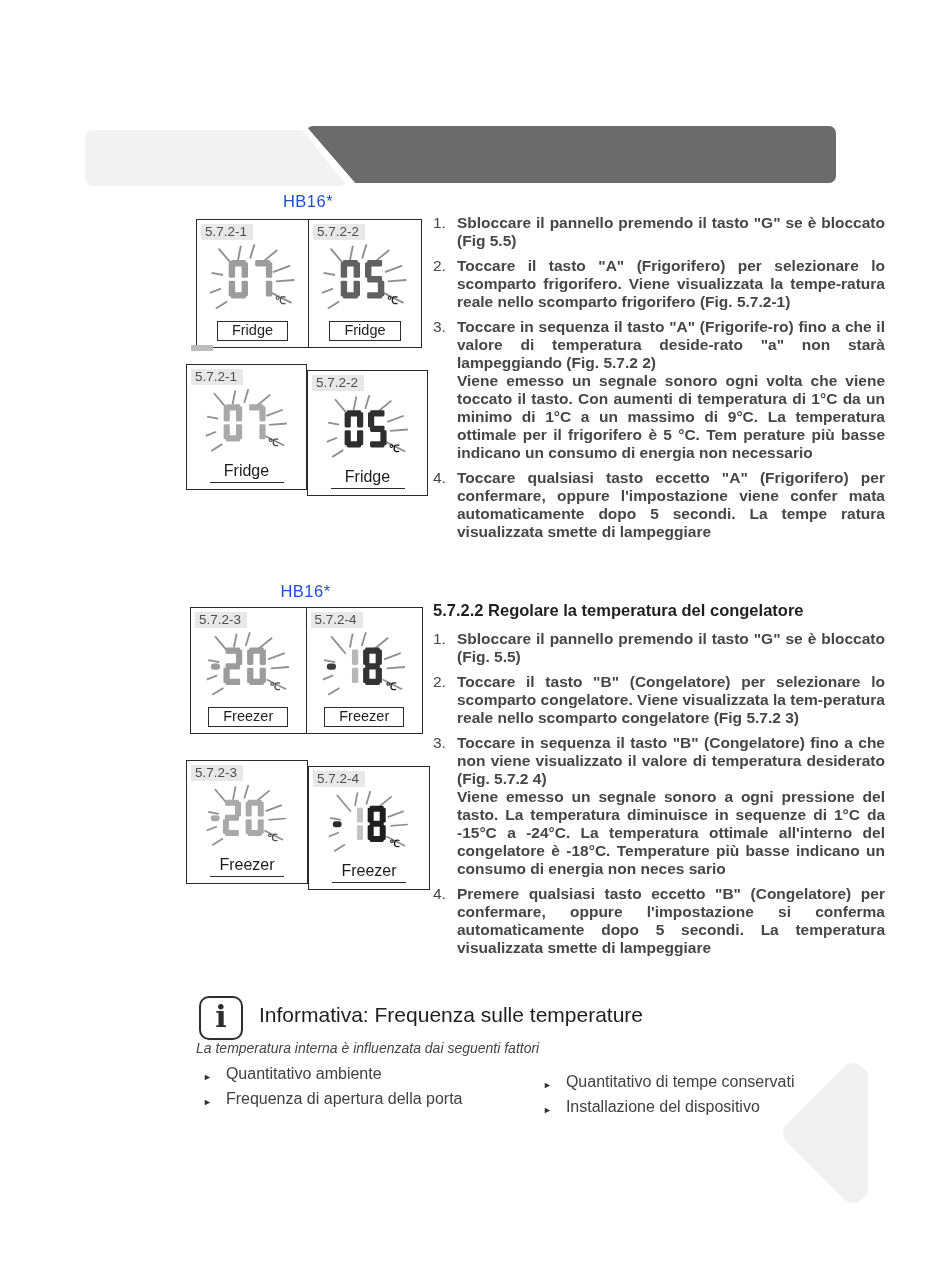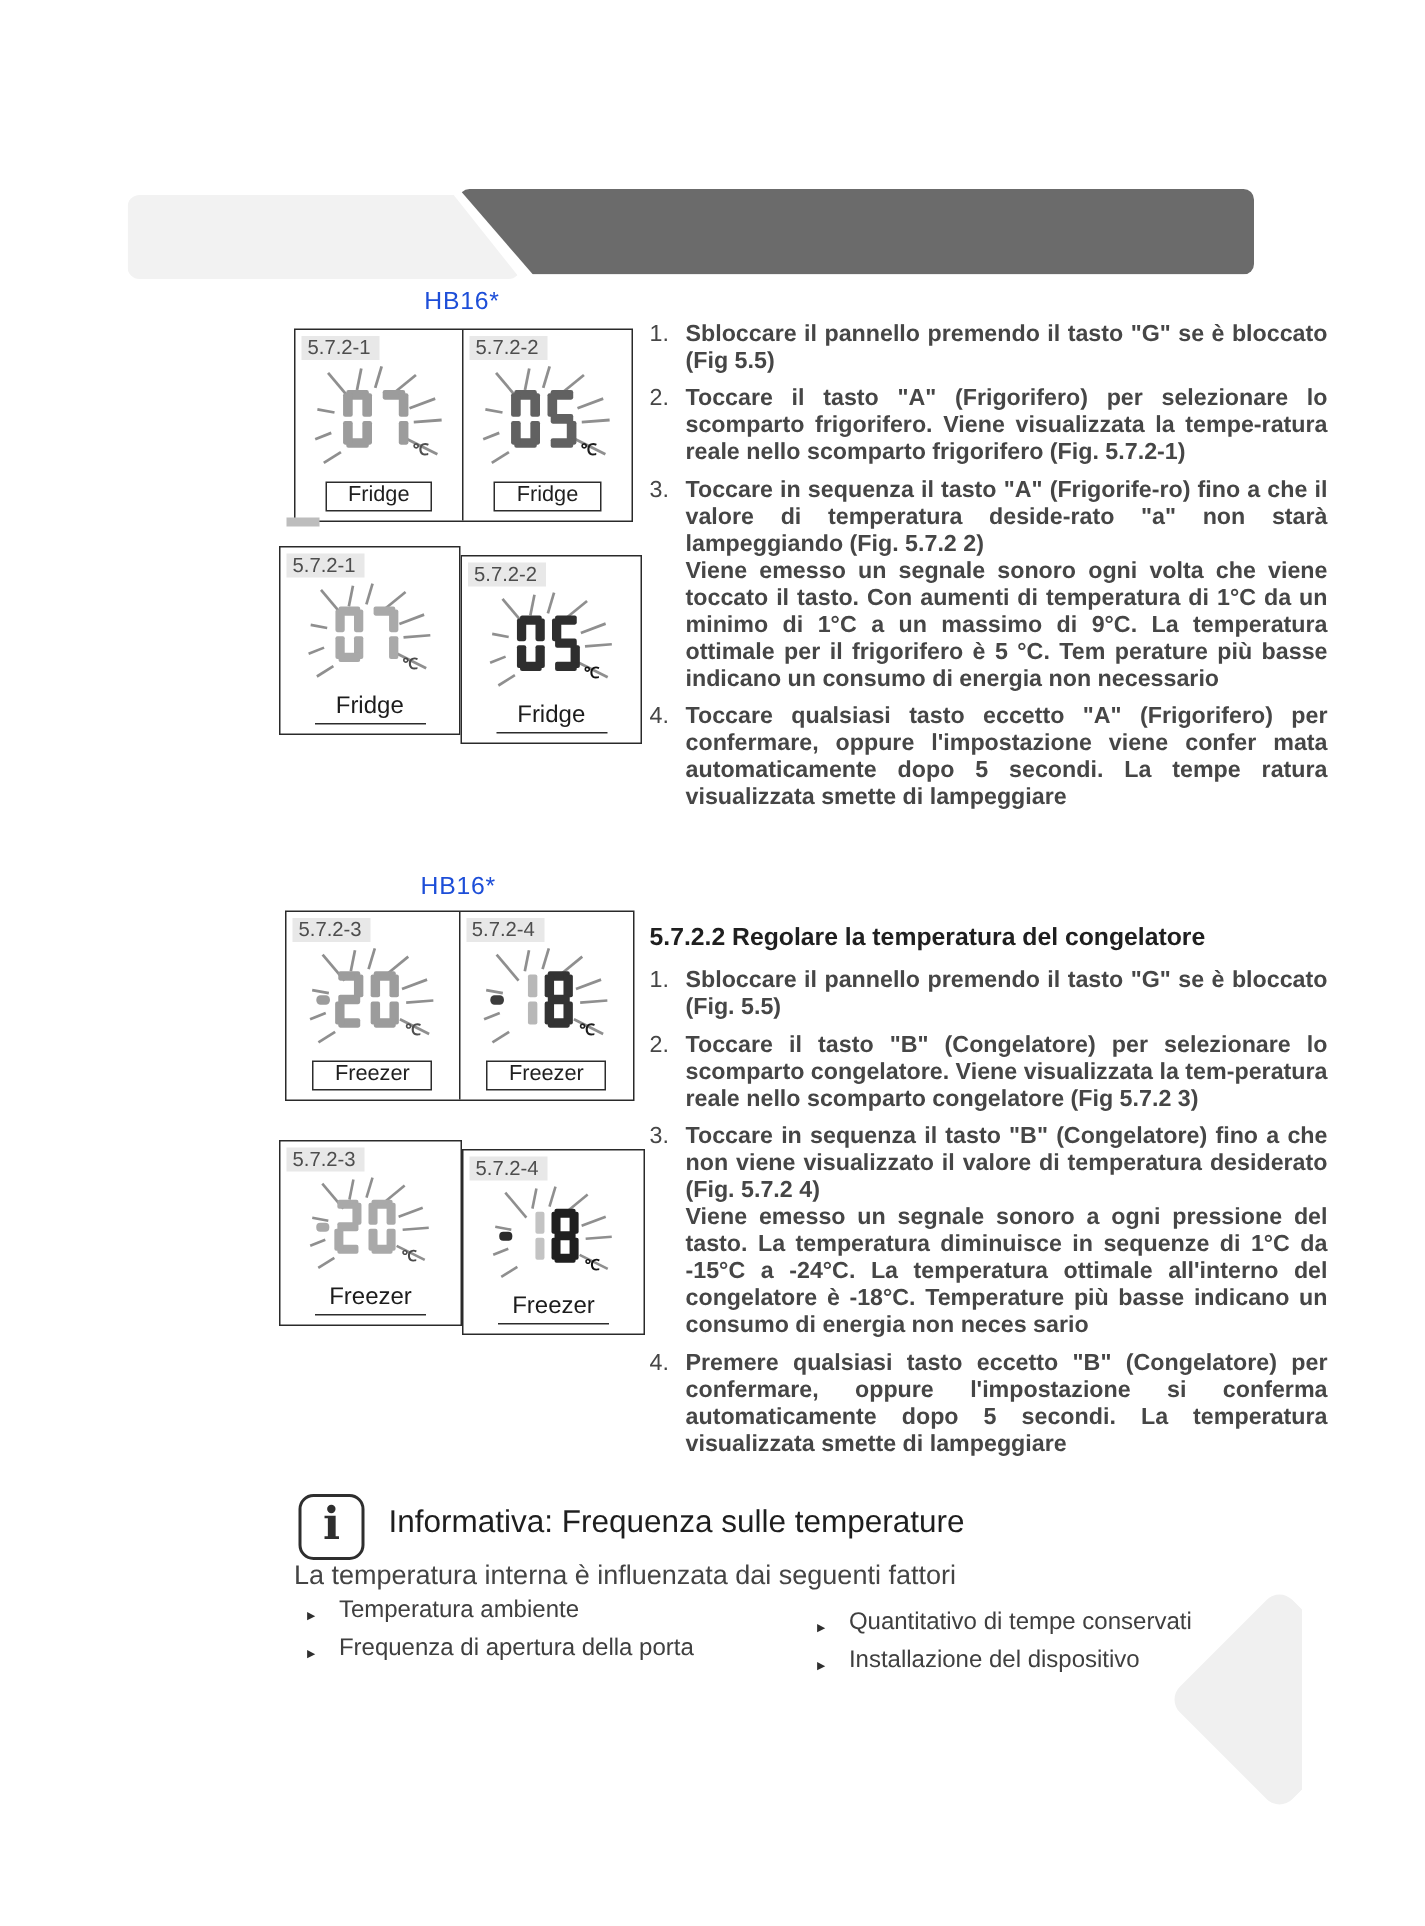--- a/index.html
+++ b/index.html
@@ -37,21 +37,21 @@
   .step{display:flex;margin-bottom:7px;font-size:15.5px;line-height:18px;}
   .step .num{width:24px;flex-shrink:0;}
   .step .body{flex:1;text-align:justify;font-weight:bold;}
   .step .body div{text-align:justify;}
 
   
   .info-icon{left:199px;top:996px;width:44px;height:44px;border:2.6px solid #2e2e2e;border-radius:10px;
              display:flex;align-items:center;justify-content:center;box-sizing:border-box;}
   .info-icon span{font-family:"DejaVu Serif",serif;font-weight:bold;font-size:30px;color:#2e2e2e;line-height:1;margin-top:-3px;}
   .info-title{left:259px;top:1003px;font-size:21px;color:#1e1e1e;}
-  .info-sub{left:196px;top:1040px;font-size:18px;color:#444444;}
+  .info-sub{left:196px;top:1040px;font-size:14px;color:#444444;font-style:italic;}
   .bullets{display:flex;flex-direction:column;gap:2px;font-size:16px;color:#3f3f3f;line-height:19px;}
   .bullet{display:flex;align-items:flex-start;}
   .bullet .tri{font-size:9px;color:#2f2f2f;margin:4px 14px 0 0;}
 
   
   .diamond-clip{left:779px;top:1058px;width:89px;height:150px;overflow:hidden;}
   .diamond{position:absolute;left:21px;top:22px;width:106px;height:106px;background:#f0f0f0;border-radius:12px;transform:rotate(45deg);}
 </style>
 </head>
 <body>
@@ -353,21 +353,21 @@
       </span>
   </div>
   <div class="step">
     <span class="num">4.</span>
     <span class="body">
         <div>Toccare qualsiasi tasto eccetto "A" (Frigorifero) per confermare, oppure l'impostazione viene confer mata automaticamente dopo 5 secondi. La tempe ratura visualizzata smette di lampeggiare</div>
       </span>
   </div>
 </div>
 
-<div class="abs section" style="left:433px;top:601px;margin-top:15px;">
+<div class="abs section" style="left:433px;top:601px;">
   <div class="sec-title">5.7.2.2 Regolare la temperatura del congelatore</div>
   <div class="step">
     <span class="num">1.</span>
     <span class="body">
         <div>Sbloccare il pannello premendo il tasto "G" se è bloccato (Fig. 5.5)</div>
       </span>
   </div>
   <div class="step">
     <span class="num">2.</span>
     <span class="body">
@@ -391,21 +391,21 @@
 
 <div class="abs info-icon">
     <span>i</span>
   </div>
 <div class="abs info-title">Informativa: Frequenza sulle temperature</div>
 <div class="abs info-sub">La temperatura interna è influenzata dai seguenti fattori</div>
 
 <div class="abs bullets" style="left:203px;top:1064px;width:330px;">
   <div class="bullet">
     <span class="tri">►</span>
-    <span>Temperatura ambiente</span>
+    <span>Quantitativo ambiente</span>
   </div>
   <div class="bullet">
     <span class="tri">►</span>
     <span>Frequenza di apertura della porta</span>
   </div>
 </div>
 <div class="abs bullets" style="left:543px;top:1072px;width:300px;">
   <div class="bullet">
     <span class="tri">►</span>
     <span>Quantitativo di tempe conservati</span>

